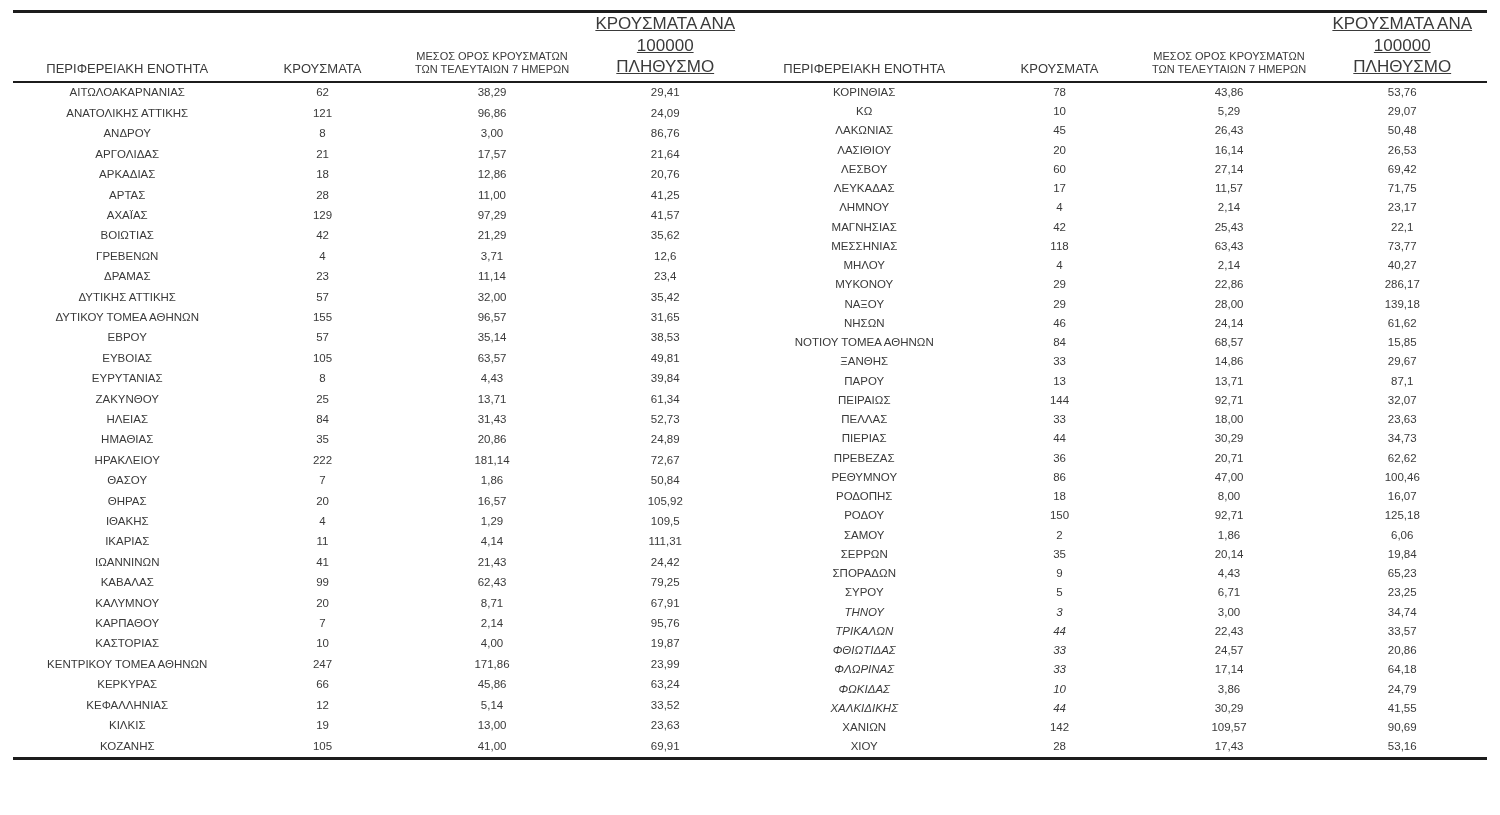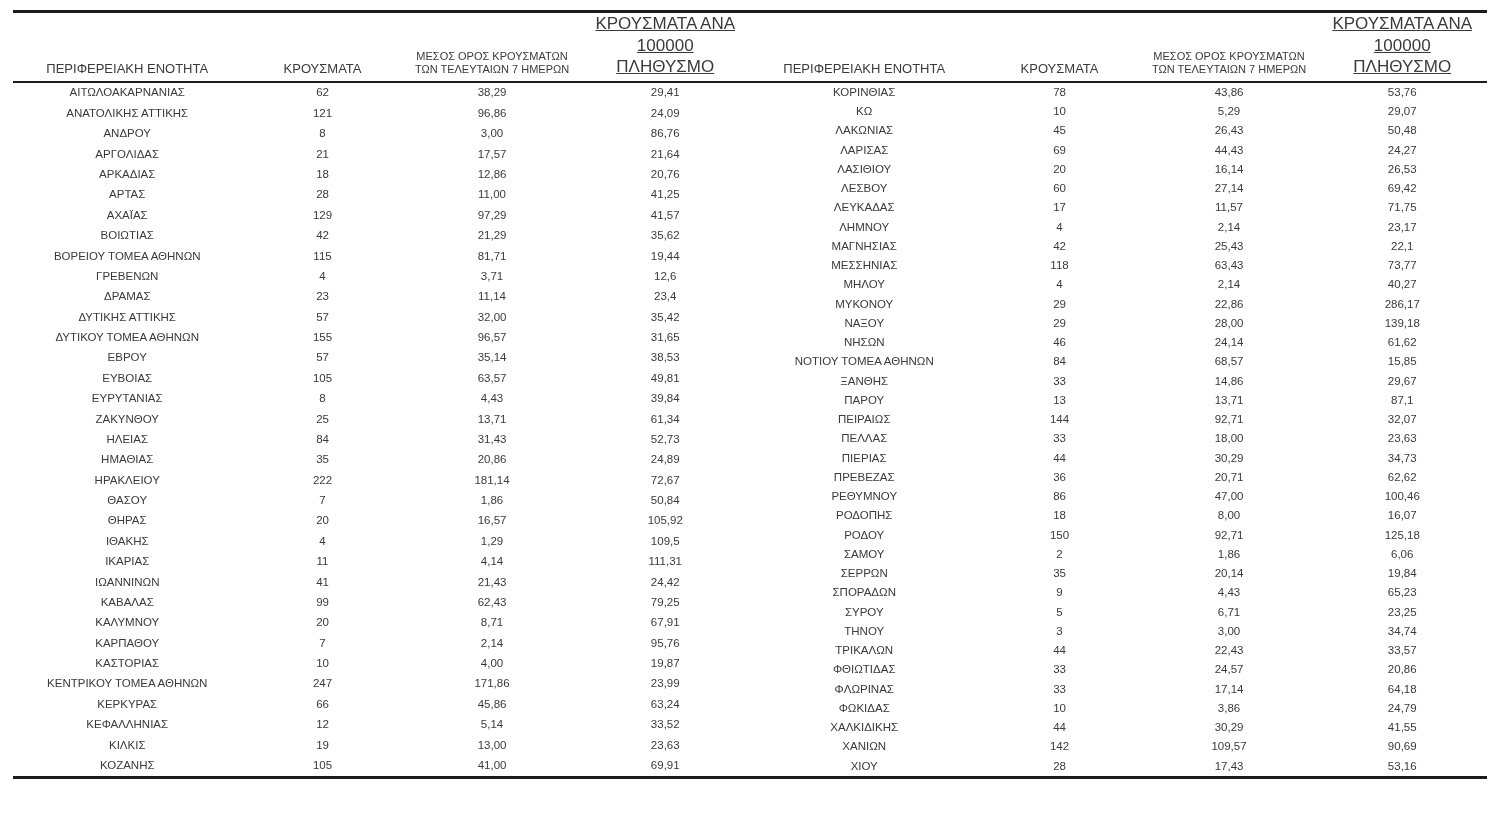--- a/index.html
+++ b/index.html
@@ -46,21 +46,21 @@
     height: 19.25px;
     padding: 0 2px;
     text-align: center;
     vertical-align: middle;
     color: #3a3a3a;
     font-size: 11.5px;
     line-height: 1;
     white-space: nowrap;
     overflow: hidden;
   }
-  tbody td.italic { }
+  tbody td.italic { font-style: italic; }
 </style>
 </head>
 <body>
 
 <div class="sheet">
 
   <table class="regions">
     <colgroup>
       <col class="c-name">
         <col class="c-cases">
@@ -128,26 +128,20 @@
           <td>97,29</td>
           <td>41,57</td>
         </tr>
         <tr>
           <td>ΒΟΙΩΤΙΑΣ</td>
           <td>42</td>
           <td>21,29</td>
           <td>35,62</td>
         </tr>
         <tr>
-          <td>ΒΟΡΕΙΟΥ ΤΟΜΕΑ ΑΘΗΝΩΝ</td>
-          <td>115</td>
-          <td>81,71</td>
-          <td>19,44</td>
-        </tr>
-        <tr>
           <td>ΓΡΕΒΕΝΩΝ</td>
           <td>4</td>
           <td>3,71</td>
           <td>12,6</td>
         </tr>
         <tr>
           <td>ΔΡΑΜΑΣ</td>
           <td>23</td>
           <td>11,14</td>
           <td>23,4</td>
@@ -331,26 +325,20 @@
           <td>5,29</td>
           <td>29,07</td>
         </tr>
         <tr>
           <td>ΛΑΚΩΝΙΑΣ</td>
           <td>45</td>
           <td>26,43</td>
           <td>50,48</td>
         </tr>
         <tr>
-          <td>ΛΑΡΙΣΑΣ</td>
-          <td>69</td>
-          <td>44,43</td>
-          <td>24,27</td>
-        </tr>
-        <tr>
           <td>ΛΑΣΙΘΙΟΥ</td>
           <td>20</td>
           <td>16,14</td>
           <td>26,53</td>
         </tr>
         <tr>
           <td>ΛΕΣΒΟΥ</td>
           <td>60</td>
           <td>27,14</td>
           <td>69,42</td>

